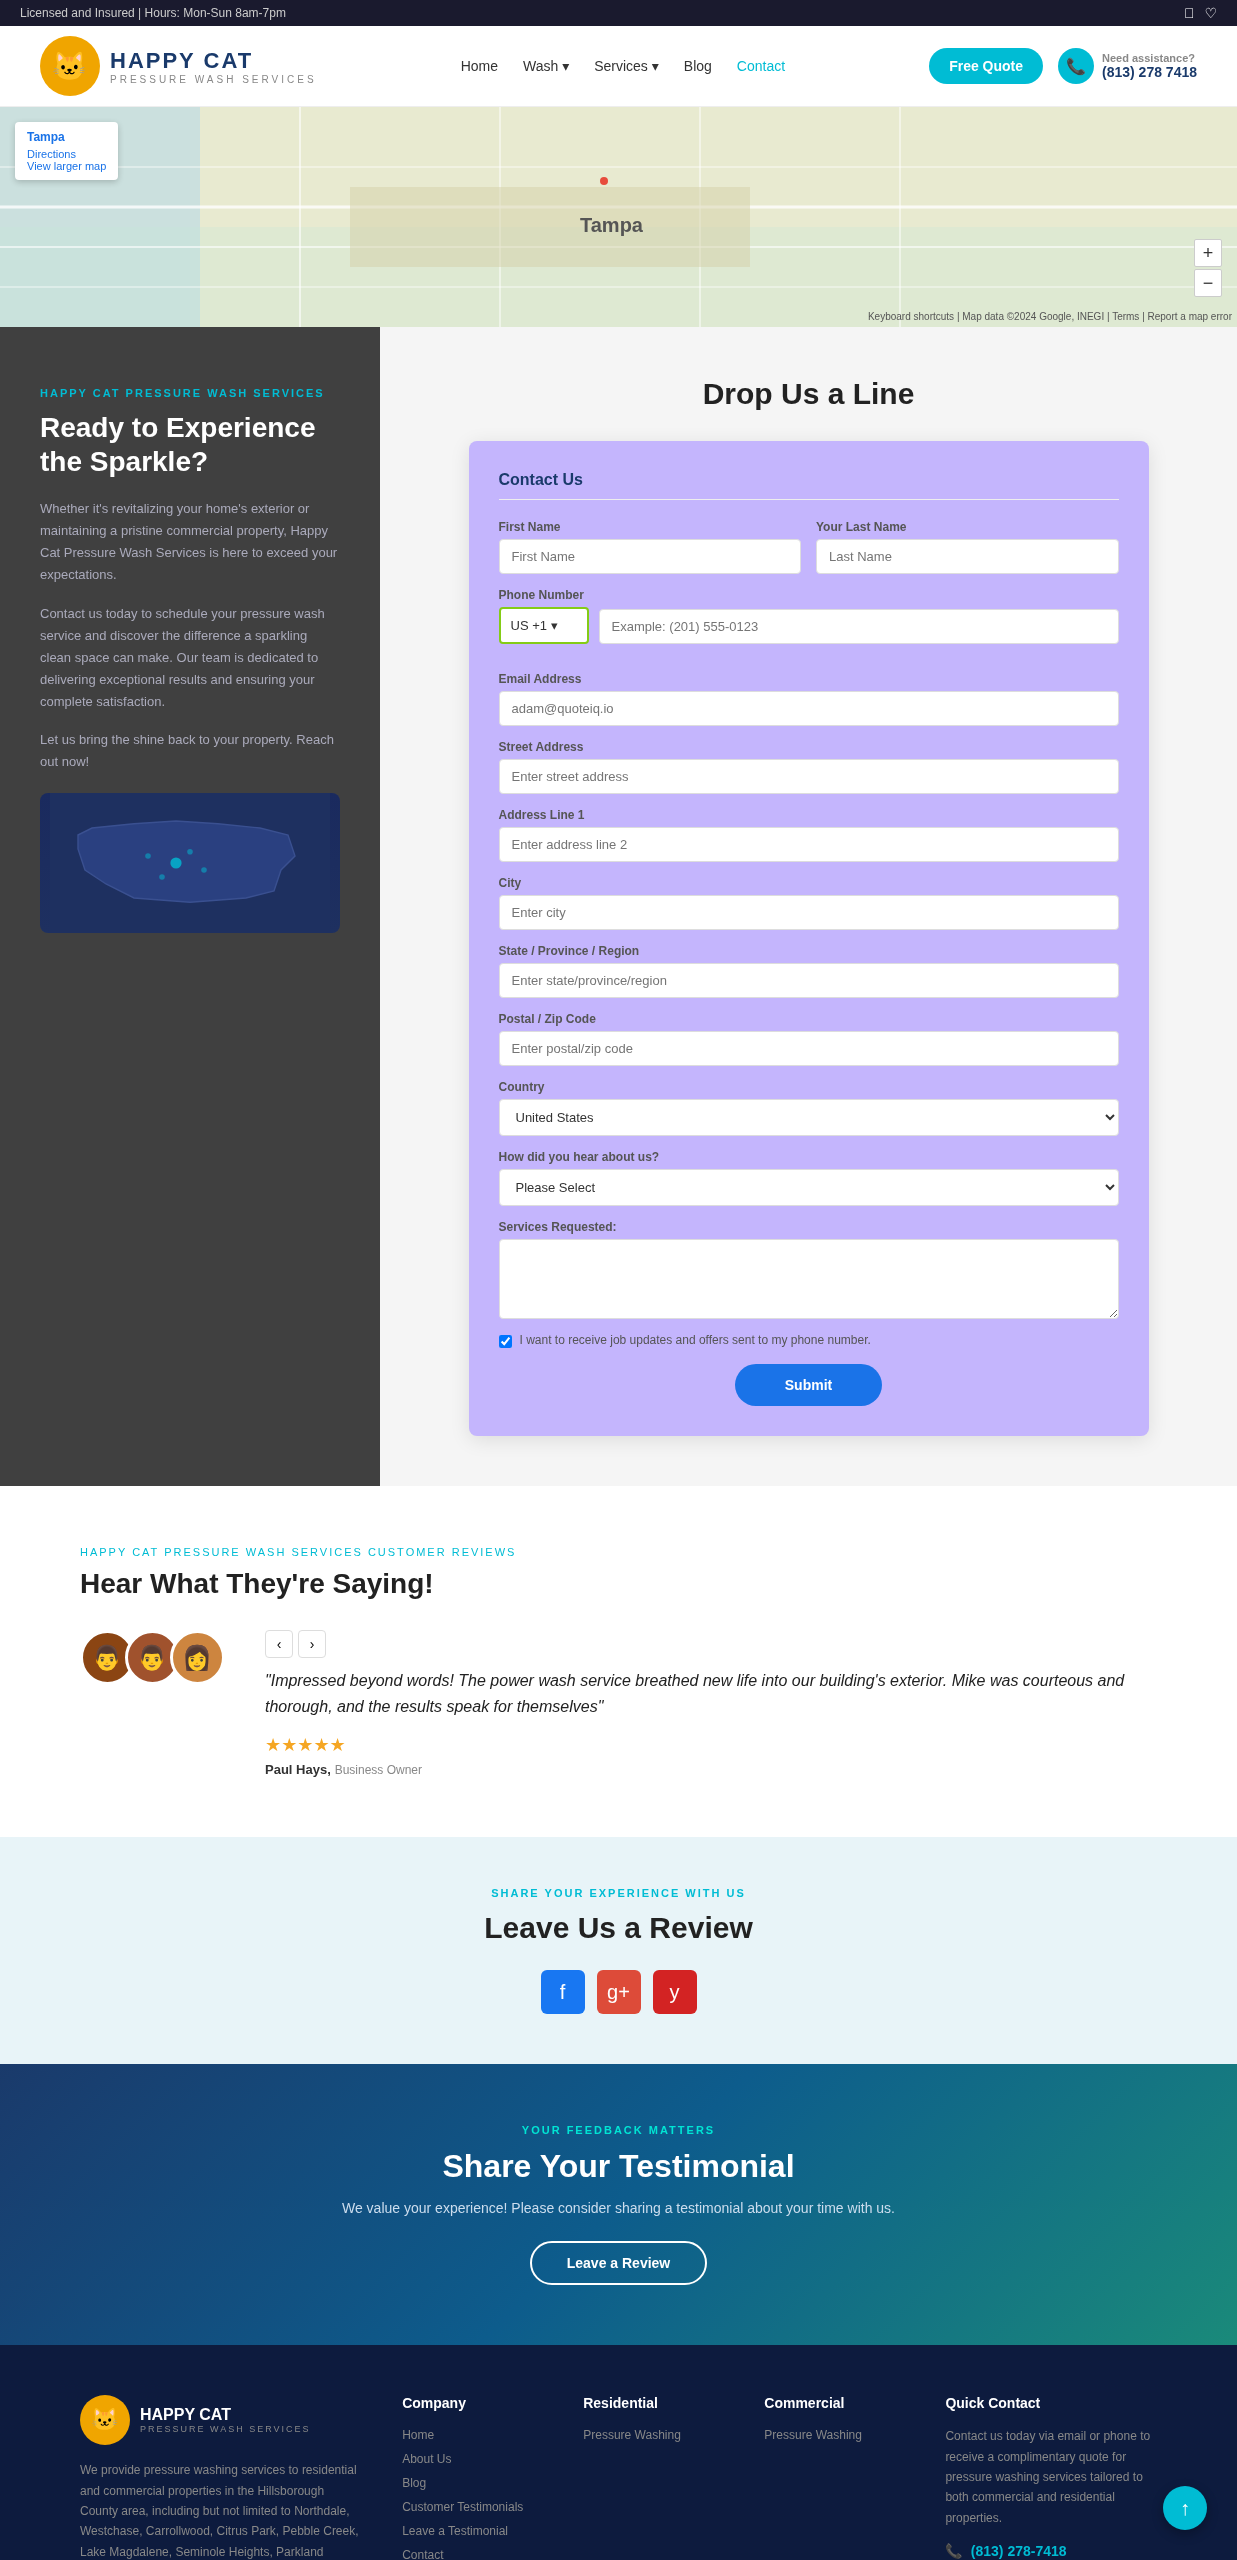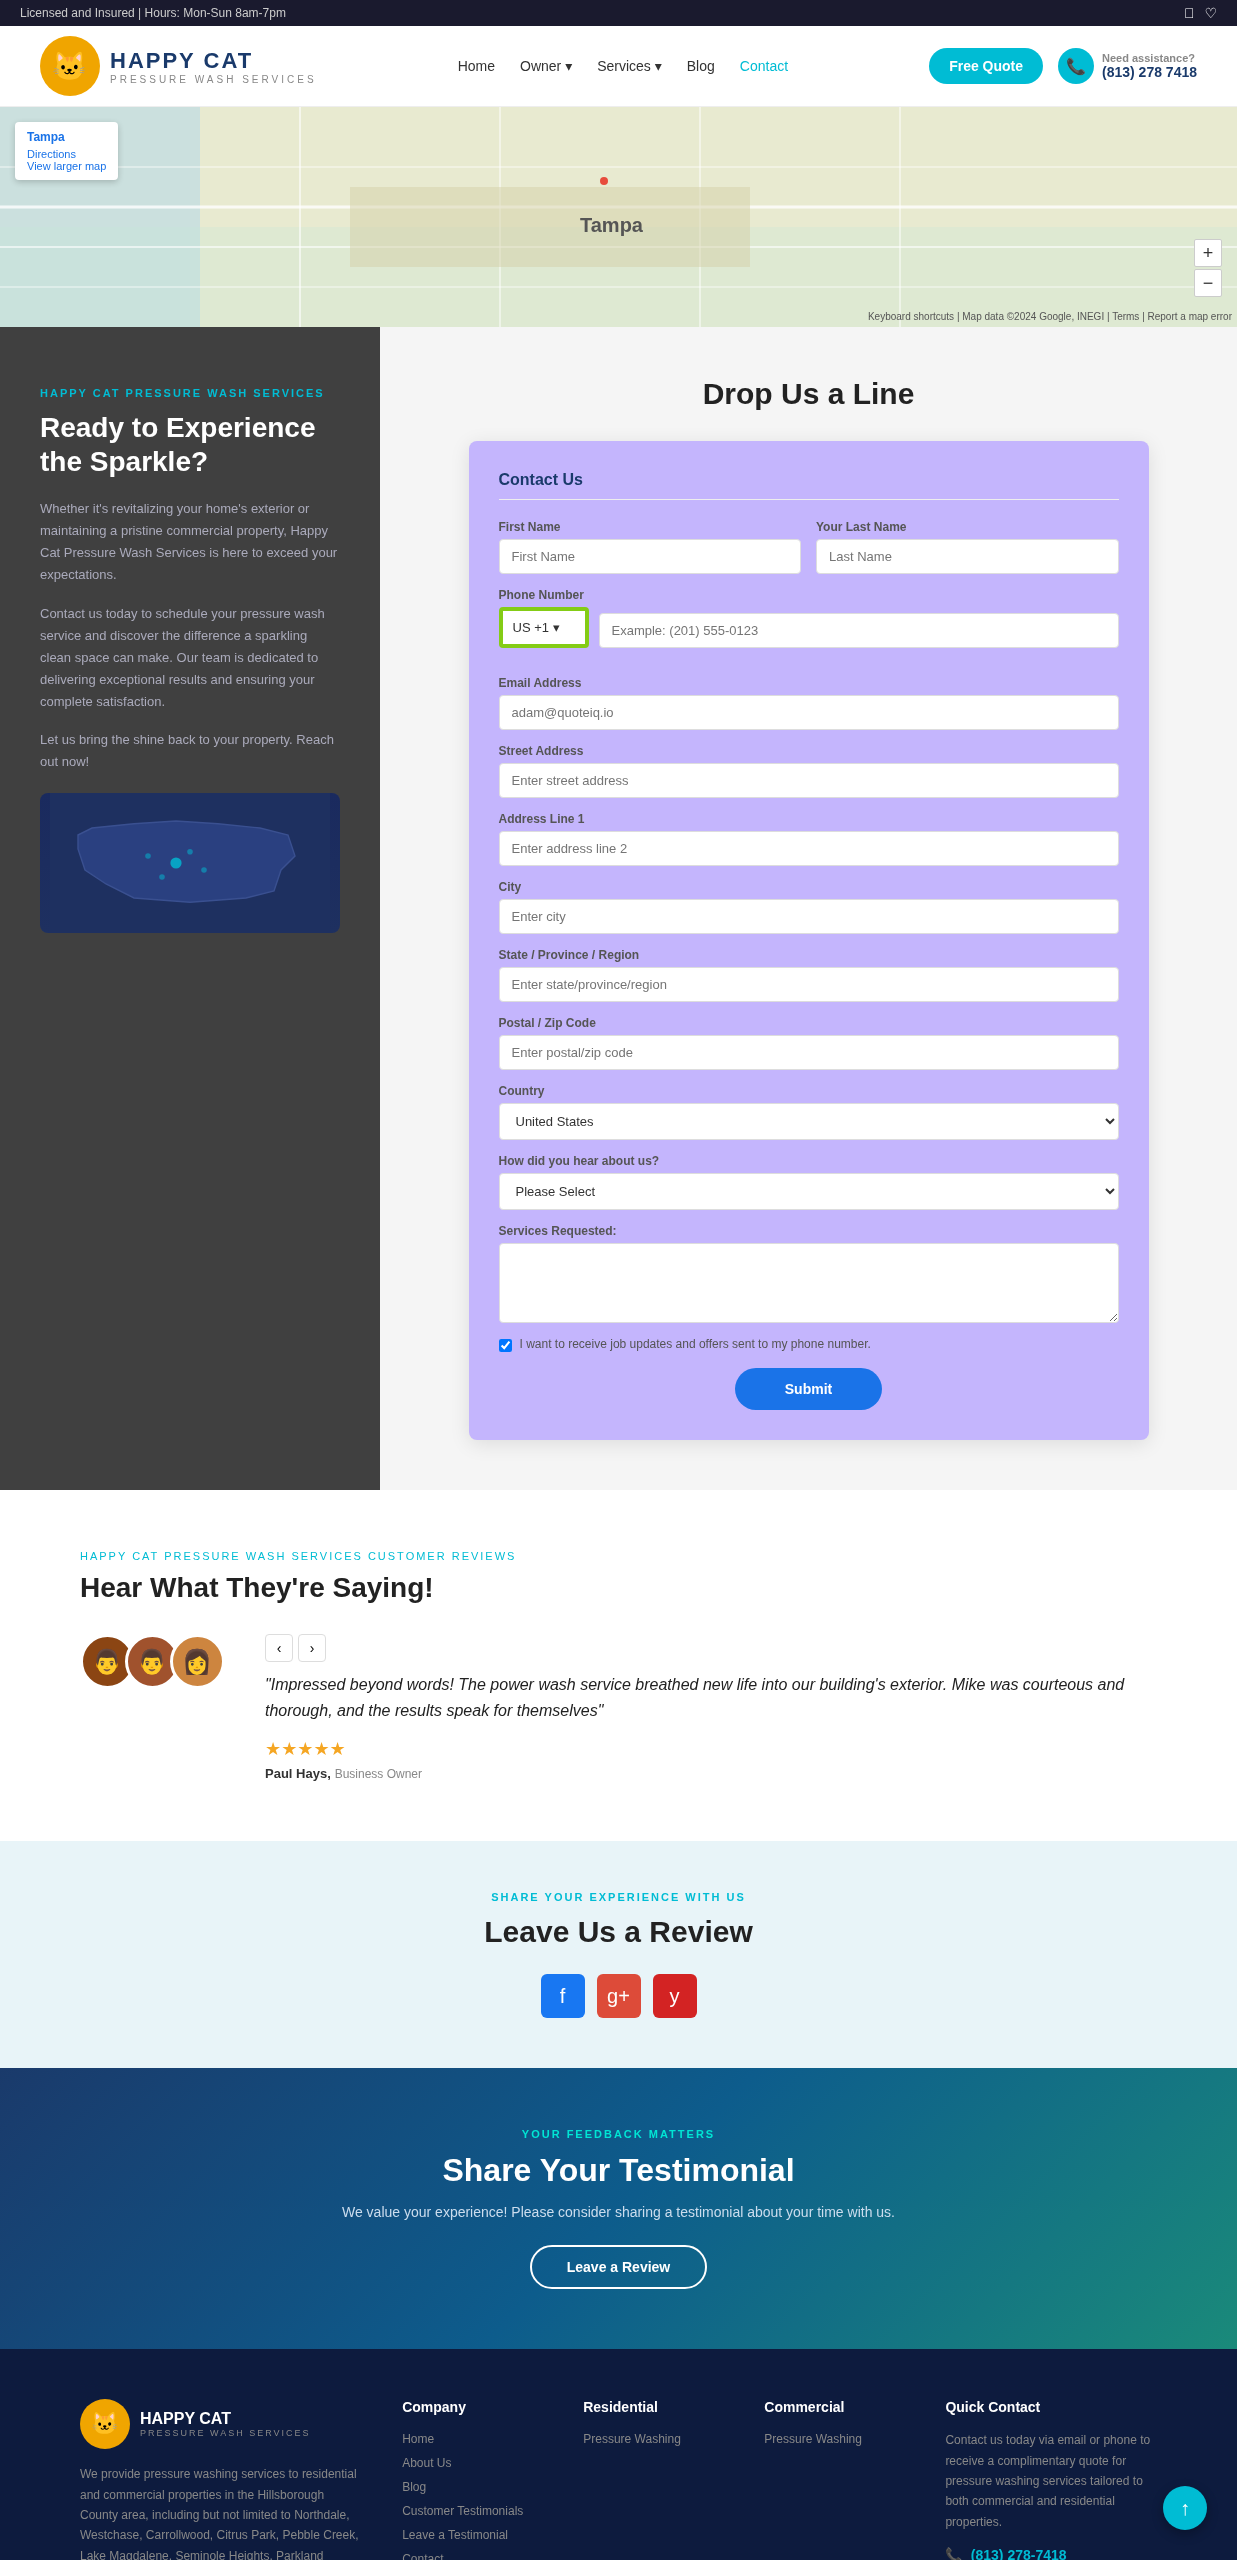--- a/index.html
+++ b/index.html
@@ -222,21 +222,21 @@
       color: #333;
       outline: none;
       background: #fff;
     }
     .form-group textarea { height: 80px; resize: vertical; }
     .phone-row { display: flex; gap: 10px; align-items: flex-end; margin-bottom: 14px; }
     .phone-country {
       display: flex;
       gap: 0;
       align-items: center;
-      border: 4px solid #84cc16;
+      border: 2px solid #84cc16;
       border-radius: 4px;
       padding: 9px 10px;
       font-size: 13px;
       background: #fff;
       min-width: 90px;
     }
     .phone-number-input {
       flex: 1;
       border: 1px solid #ddd;
       border-radius: 4px;
@@ -453,21 +453,21 @@
 <header class="header">
   <div class="logo-area">
     <div class="logo-icon">🐱</div>
     <div class="logo-text-wrap">
       <span class="logo-title">HAPPY CAT</span>
       <span class="logo-sub">PRESSURE WASH SERVICES</span>
     </div>
   </div>
   <nav class="nav-links">
     <a href="#">Home</a>
-    <a href="#">Owner ▾</a>
+    <a href="#">Wash ▾</a>
     <a href="#">Services ▾</a>
     <a href="#">Blog</a>
     <a href="#" class="active">Contact</a>
   </nav>
   <div class="nav-actions">
     <button class="btn-quote">Free Quote</button>
     <div class="btn-phone">
       <div class="phone-icon-circle">📞</div>
       <div>
         <div style="font-size:11px; color:#888;">Need assistance?</div>

